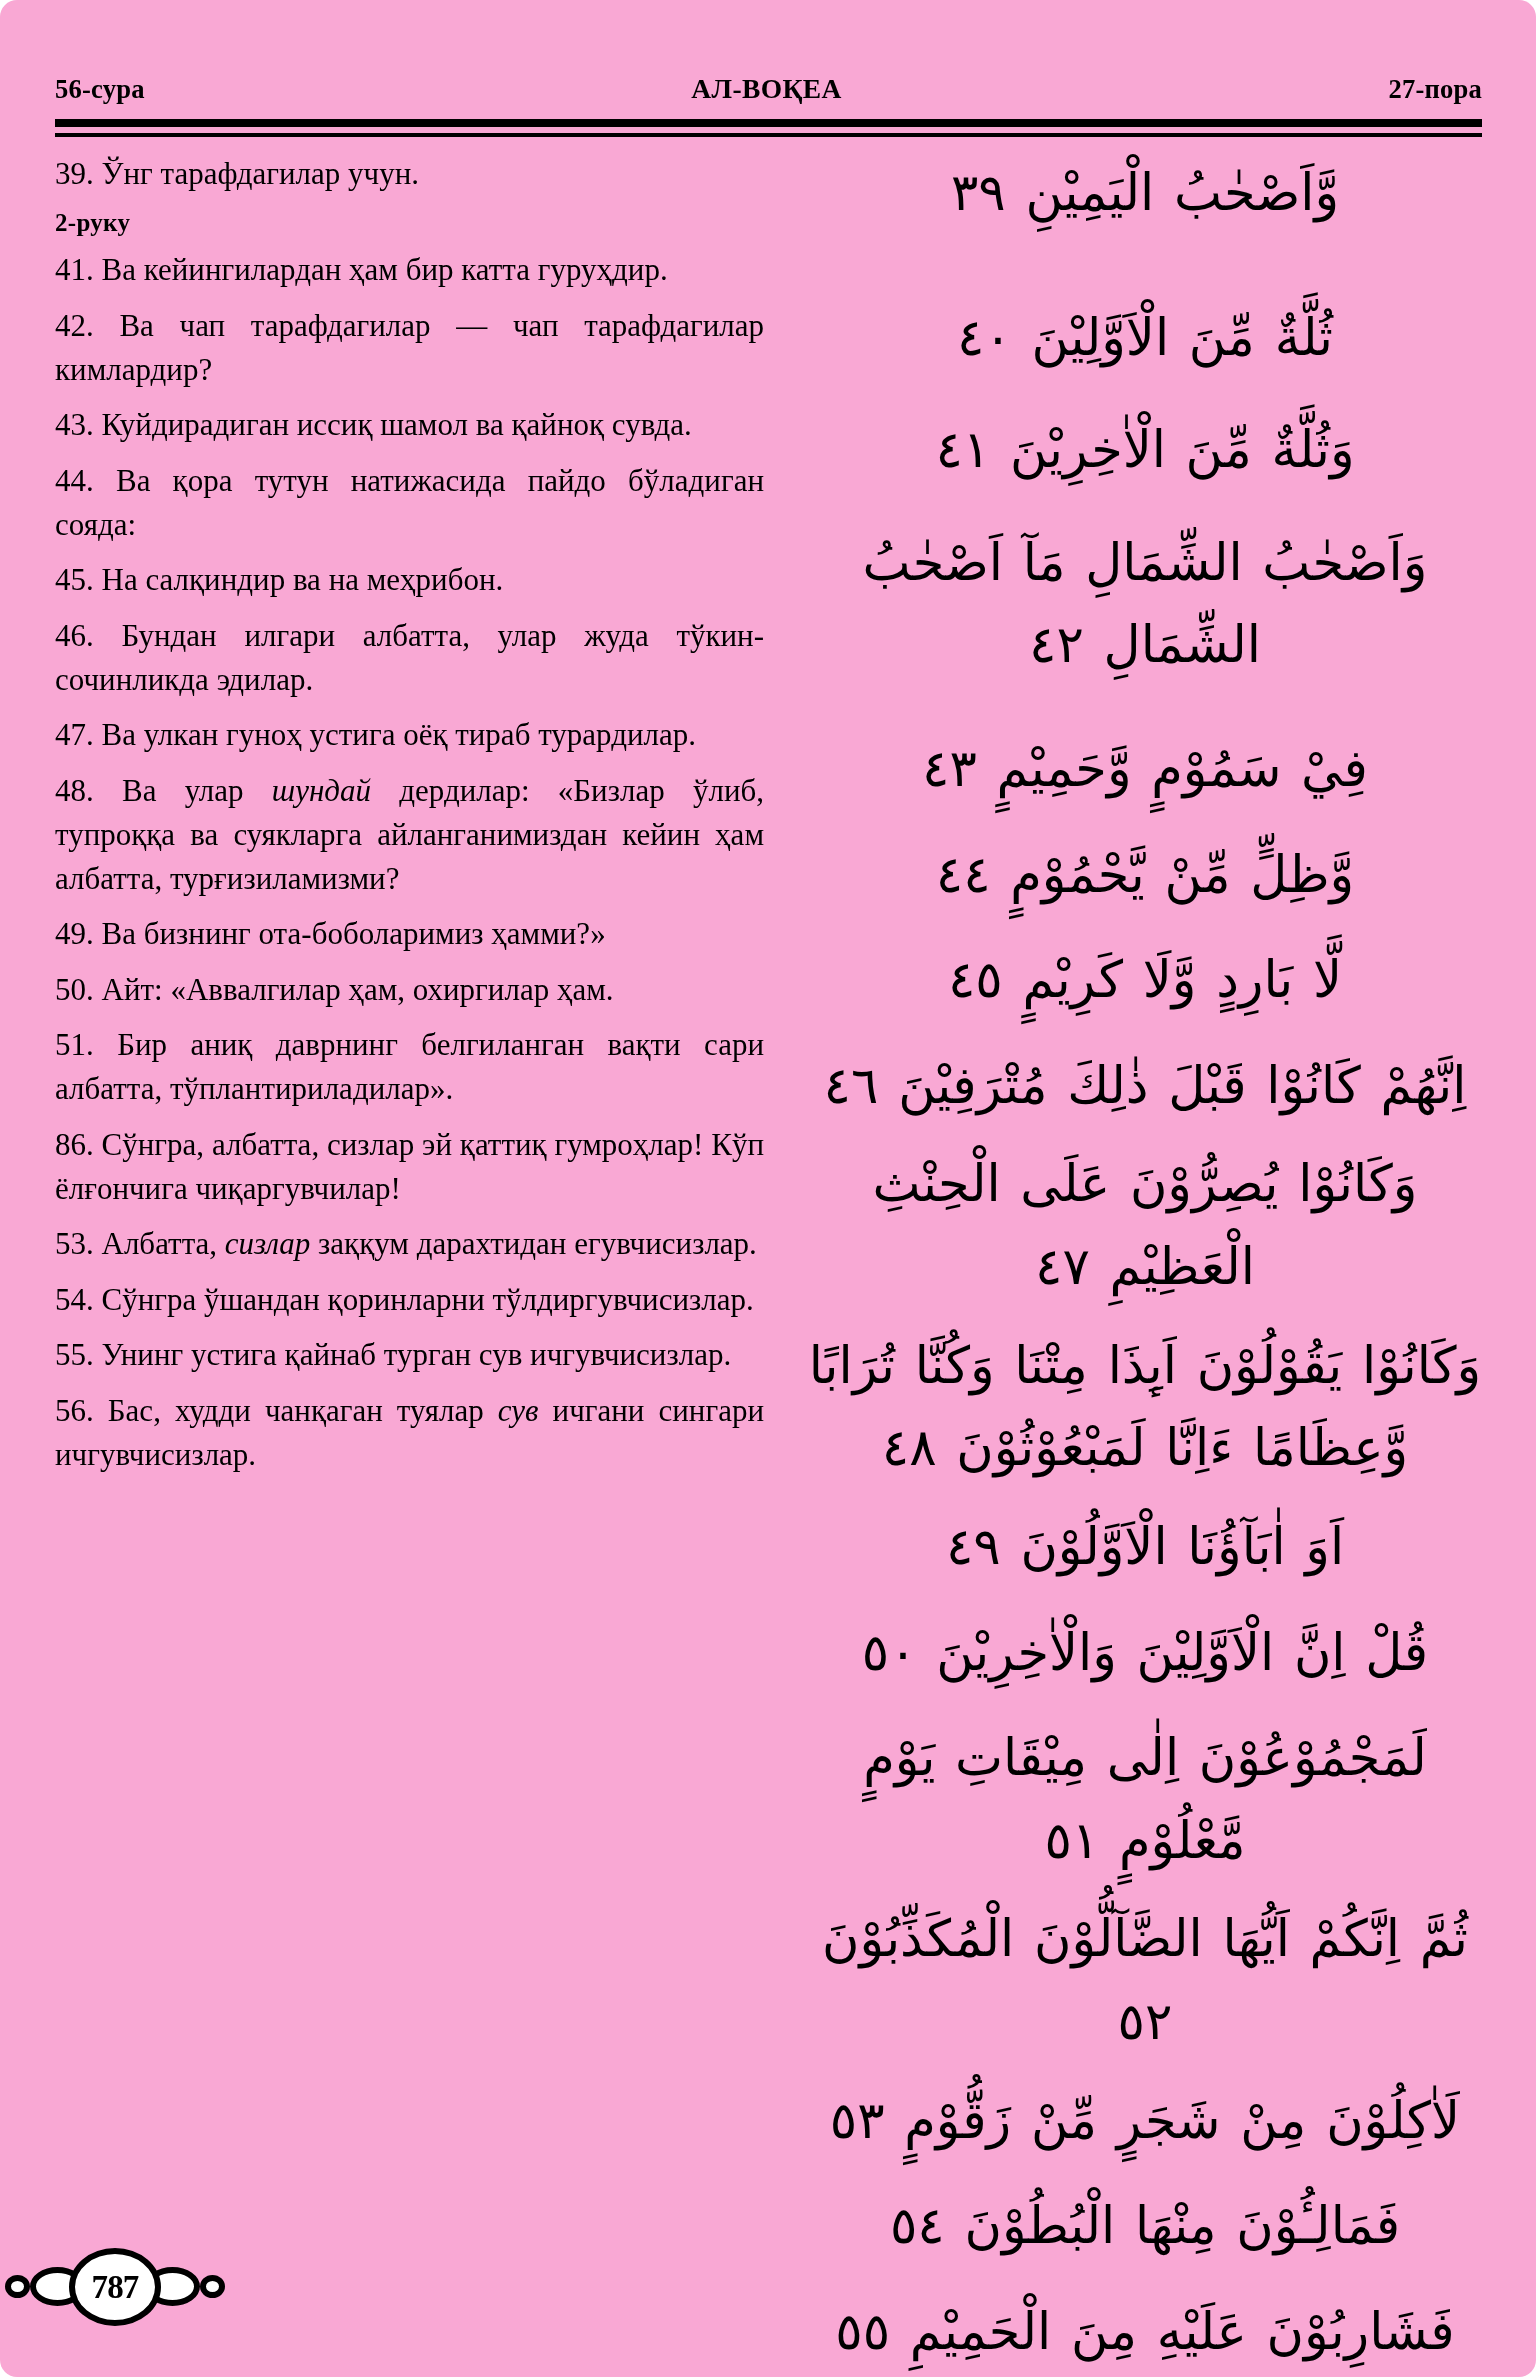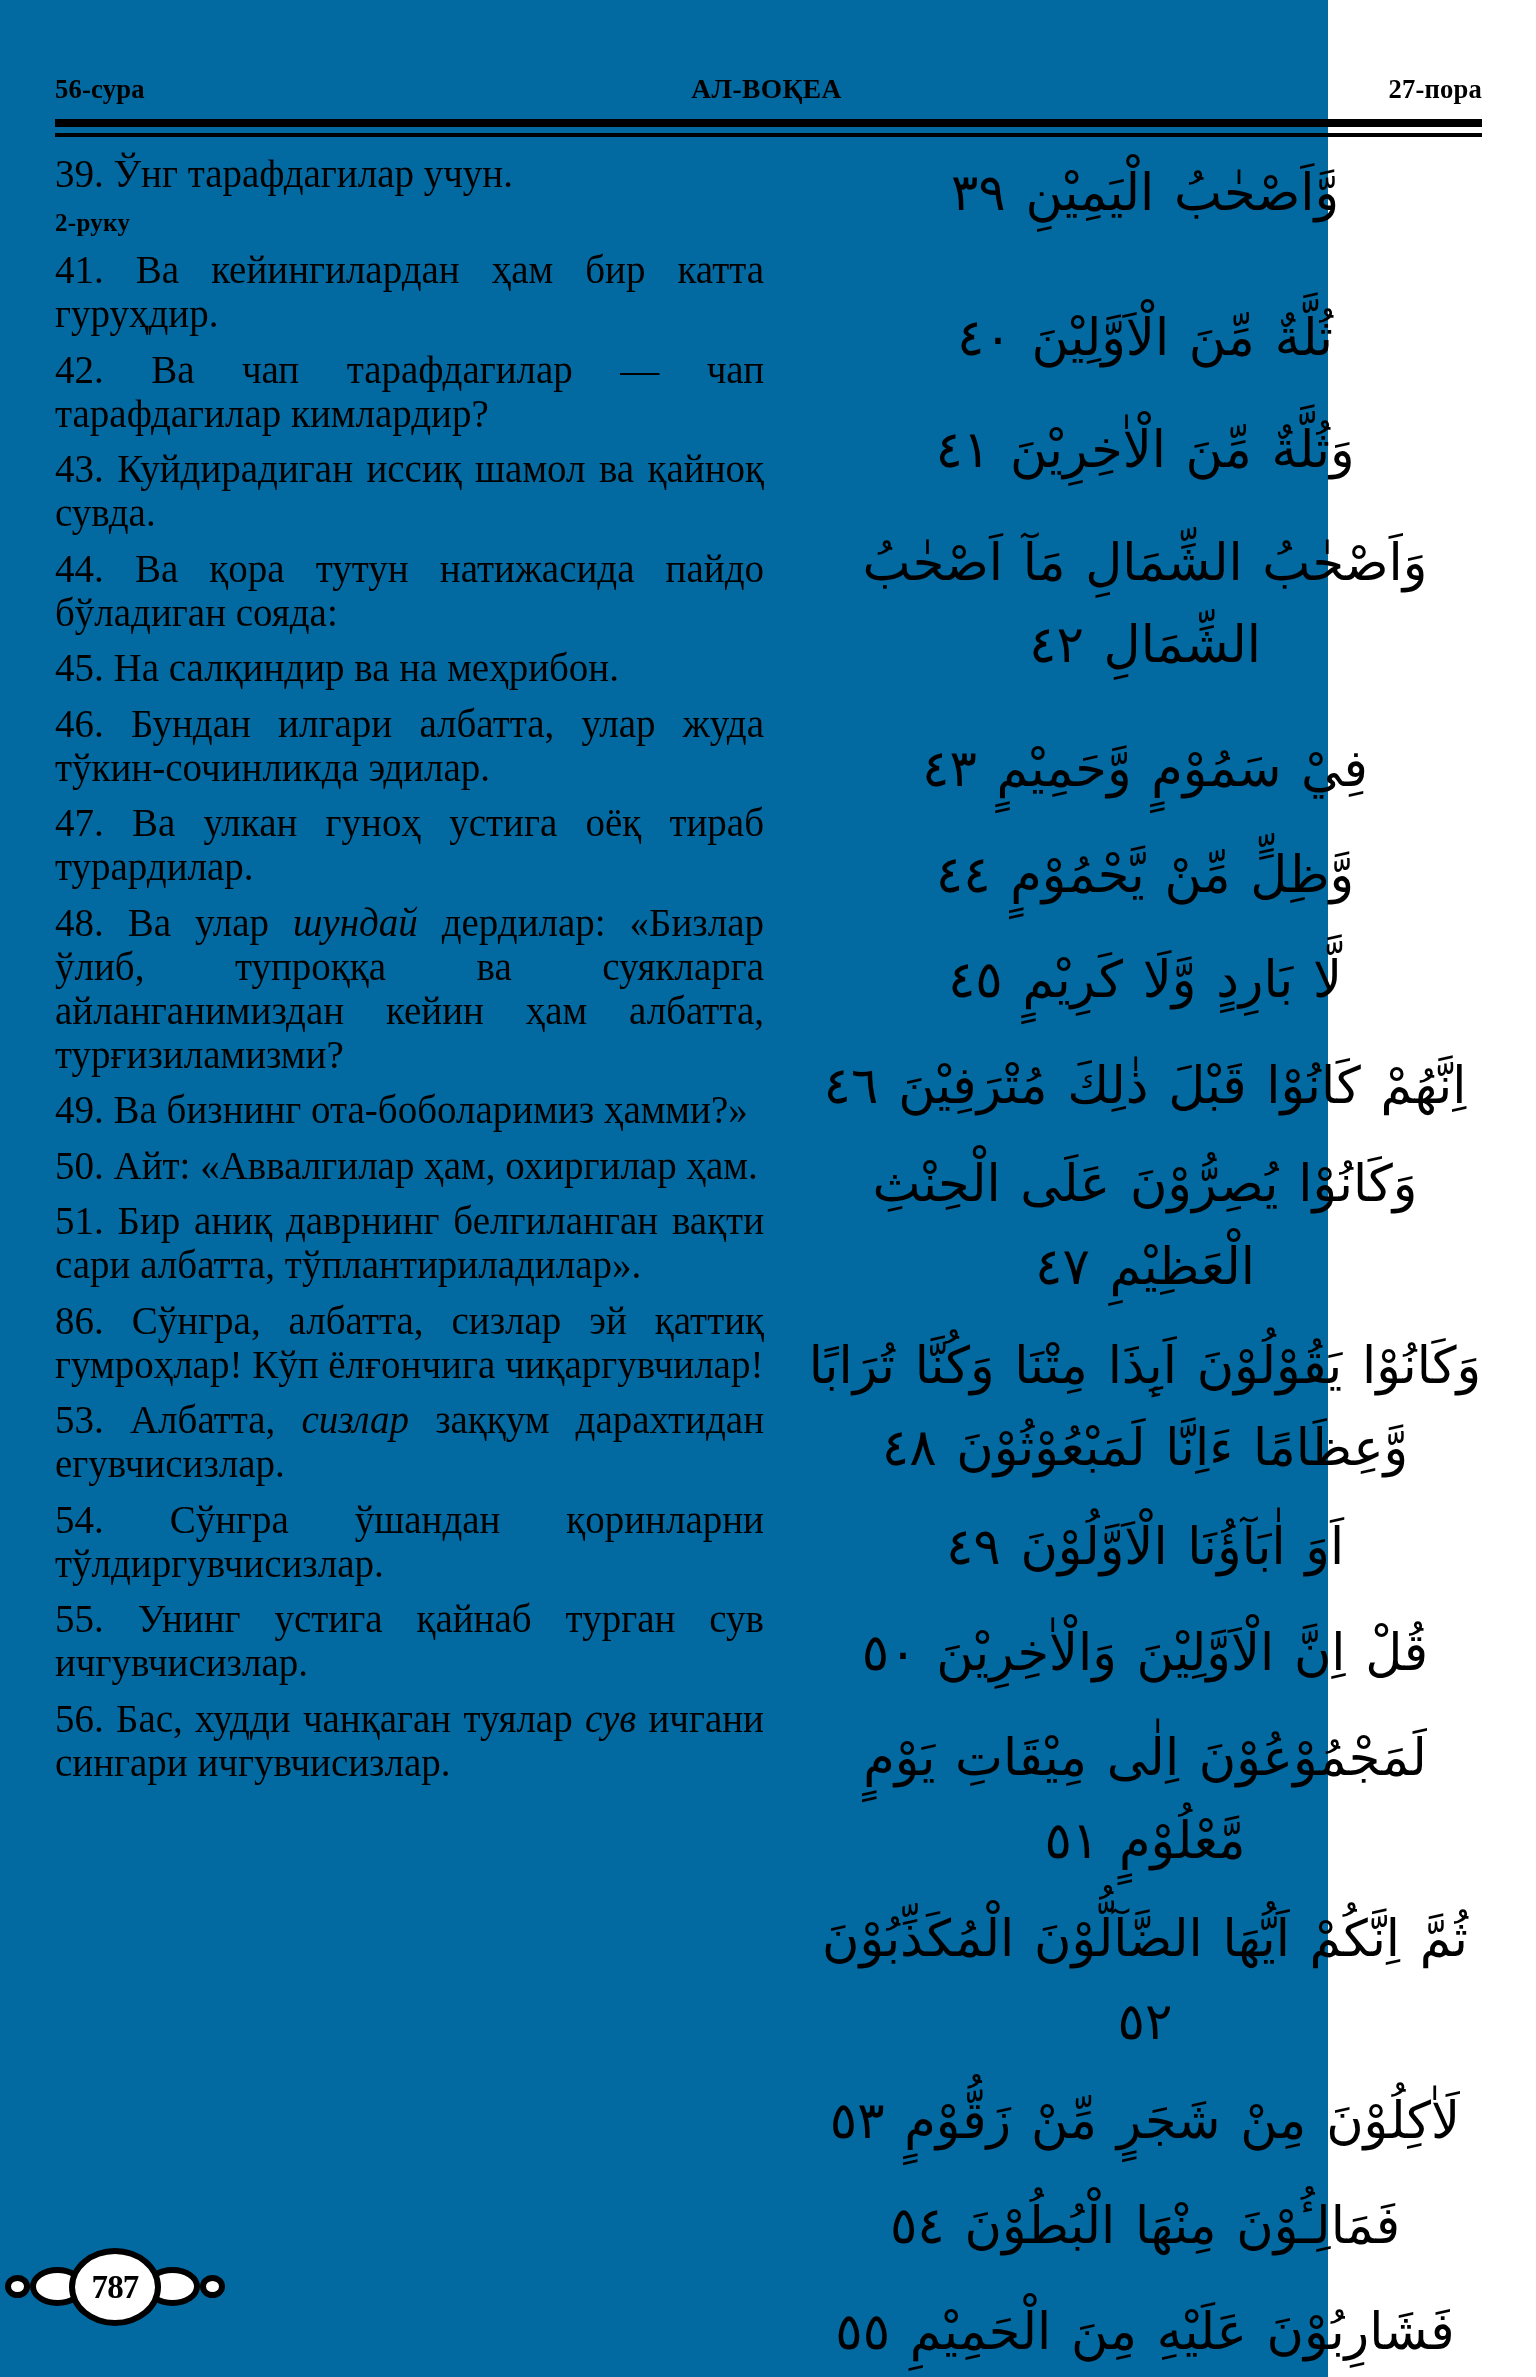--- a/index.html
+++ b/index.html
@@ -9,23 +9,24 @@
     height:2377px;
     background:#ffffff;
     font-family:"Liberation Serif", serif;
     color:#000000;
     position:relative;
     overflow:hidden;
   }
   .page{
     position:absolute;
     left:0; top:0;
-    width:1328px;
+    width:1536px;
     height:2377px;
-    background:#0369a1;
+    background:#f9a8d4;
+    border-radius:17px;
   }
 
   
   .header{
     position:absolute;
     left:55px; top:64px;
     width:1427px;
     height:50px;
   }
   .header-row{
@@ -69,21 +70,21 @@
   }
   .col-ar{
     position:absolute;
     right:0; top:0;
     width:674px;
     direction:rtl;
   }
 
   
   .verse{
-    font-size:39px;
+    font-size:31px;
     line-height:44px;
     text-align:justify;
     text-justify:inter-word;
     margin:0 0 11.5px 0;
     hyphens:manual;
   }
   .verse .num{font-weight:normal;}
   .verse i{font-style:italic;}
   .ruku{
     font-weight:bold;

